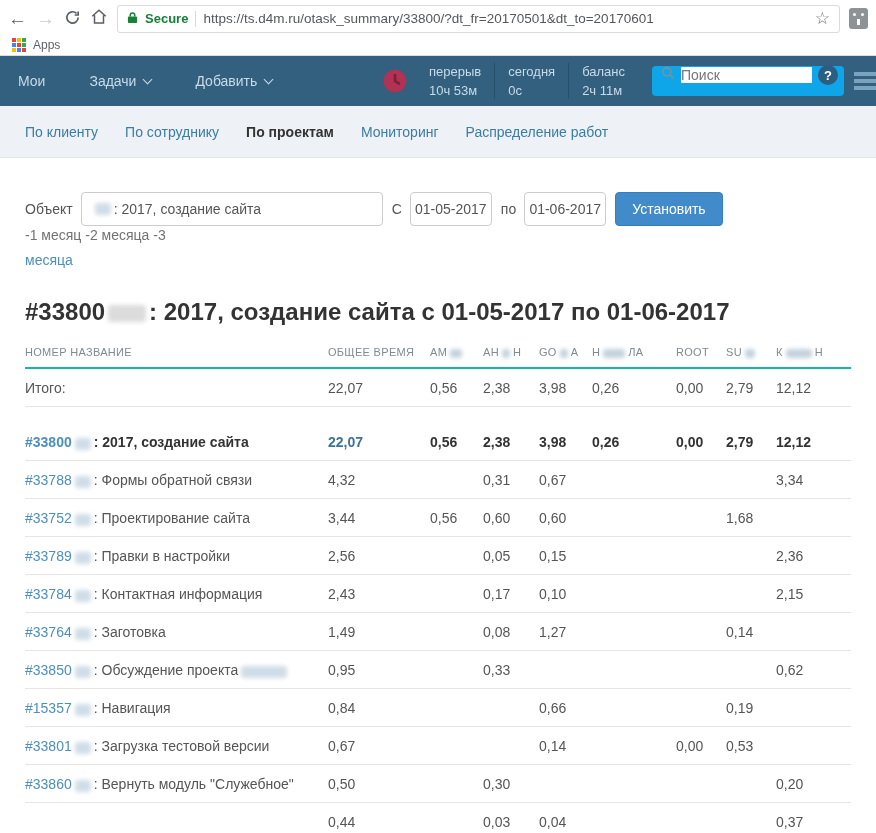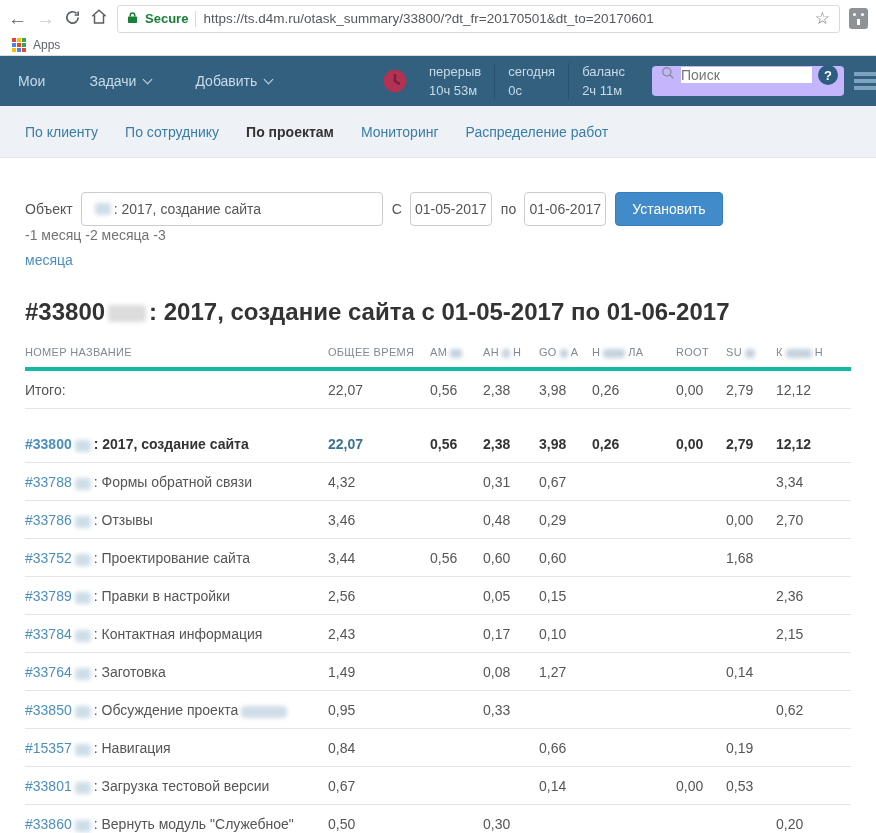--- a/index.html
+++ b/index.html
@@ -29,21 +29,21 @@
 
   
   .navbar { height:50px; background:#33607f; display:flex; color:#c7dbe9; }
   .nav-item { font-size:14px; padding:0 26px 0 18px; cursor:pointer; display:flex; align-items:center; }
   .caret { width:7px; height:7px; border-right:1.6px solid #c7dbe9; border-bottom:1.6px solid #c7dbe9;
            transform:rotate(45deg); display:inline-block; margin-left:8px; margin-top:-4px; }
   .nav-right { margin-left:auto; display:flex; align-items:center; height:100%; }
   .clock-wrap { display:flex; align-items:center; margin-right:8px; cursor:pointer; }
   .stat { font-size:13px; line-height:1.45; padding:0 13px; height:36px; }
   .stat.divided { border-left:1px solid #27506c; }
-  .searchbox { width:192px; height:30px; background:#c4b5fd; border-radius:4px; display:flex;
+  .searchbox { width:192px; height:30px; background:#0ea5e9; border-radius:4px; display:flex;
                align-items:center; padding:0 6px 12px 9px; gap:6px; margin:0 10px 0 14px; }
   .searchbox input { border:none; outline:none; flex:1; font-size:14px; color:#555; min-width:0;
                      font-family:"Liberation Sans", sans-serif; }
   .help-circle { width:20px; height:20px; border-radius:50%; background:#2d5d80; color:#fff;
                  font-size:13px; font-weight:bold; display:flex; align-items:center; justify-content:center; cursor:pointer; }
   .hamburger { width:22px; margin-right:0; cursor:pointer; }
   .hamburger span { display:block; height:4px; background:#7ba3c0; margin:3px 0; }
 
   
   .tabs { background:#eef2f6; height:52px; display:flex; align-items:center; gap:27px;
@@ -63,21 +63,21 @@
   .btn-primary { background:#428bca; border:1px solid #357ebd; color:#fff; height:34px; padding:0 16px;
                  border-radius:4px; font-size:14px; cursor:pointer; margin-right:8px;
                  font-family:"Liberation Sans", sans-serif; }
   .quick-links { color:#737373; font-size:14px; white-space:nowrap; cursor:pointer; }
   .quick-links-wrap { display:block; margin-top:9px; color:#4c8fbe; font-size:14px; cursor:pointer; }
 
   h1 { font-size:24px; font-weight:bold; color:#333; margin:30px 0 20px; }
 
   table { width:826px; table-layout:fixed; border-collapse:collapse; }
   thead th { text-align:left; font-size:11px; font-weight:normal; color:#7e8a94; text-transform:uppercase;
-             letter-spacing:.3px; padding:0 0 9px 0; border-bottom:4px solid #14b8a6; }
+             letter-spacing:.3px; padding:0 0 9px 0; border-bottom:2px solid #14b8a6; }
   tbody td { font-size:14px; color:#555; padding:11px 4px 10px 0; border-bottom:1px solid #e5e5e5;
              overflow:hidden; white-space:nowrap; }
   tr.r-main td { font-weight:bold; color:#333; padding-top:27px; }
   tr.r-main td.main-total { color:#3b7296; }
   .task-link { color:#4c8fbe; text-decoration:none; }
   tr.r-main .task-link { font-weight:bold; }
 
   
   .blur { display:inline-block; height:12px; border-radius:3px; background:#cfdde8;
           filter:blur(2px); vertical-align:middle; margin:0 3px; }
@@ -256,31 +256,20 @@
           <td>4,32</td>
           <td></td>
           <td>0,31</td>
           <td>0,67</td>
           <td></td>
           <td></td>
           <td></td>
           <td>3,34</td>
         </tr>
         <tr class="r-task">
-          <td><a href="#" class="task-link">#33786</a><span class="blur" style="width: 16px;"></span><span>: Отзывы</span></td>
-          <td>3,46</td>
-          <td></td>
-          <td>0,48</td>
-          <td>0,29</td>
-          <td></td>
-          <td></td>
-          <td>0,00</td>
-          <td>2,70</td>
-        </tr>
-        <tr class="r-task">
           <td><a href="#" class="task-link">#33752</a><span class="blur" style="width: 16px;"></span><span>: Проектирование сайта</span></td>
           <td>3,44</td>
           <td>0,56</td>
           <td>0,60</td>
           <td>0,60</td>
           <td></td>
           <td></td>
           <td>1,68</td>
           <td></td>
         </tr>

